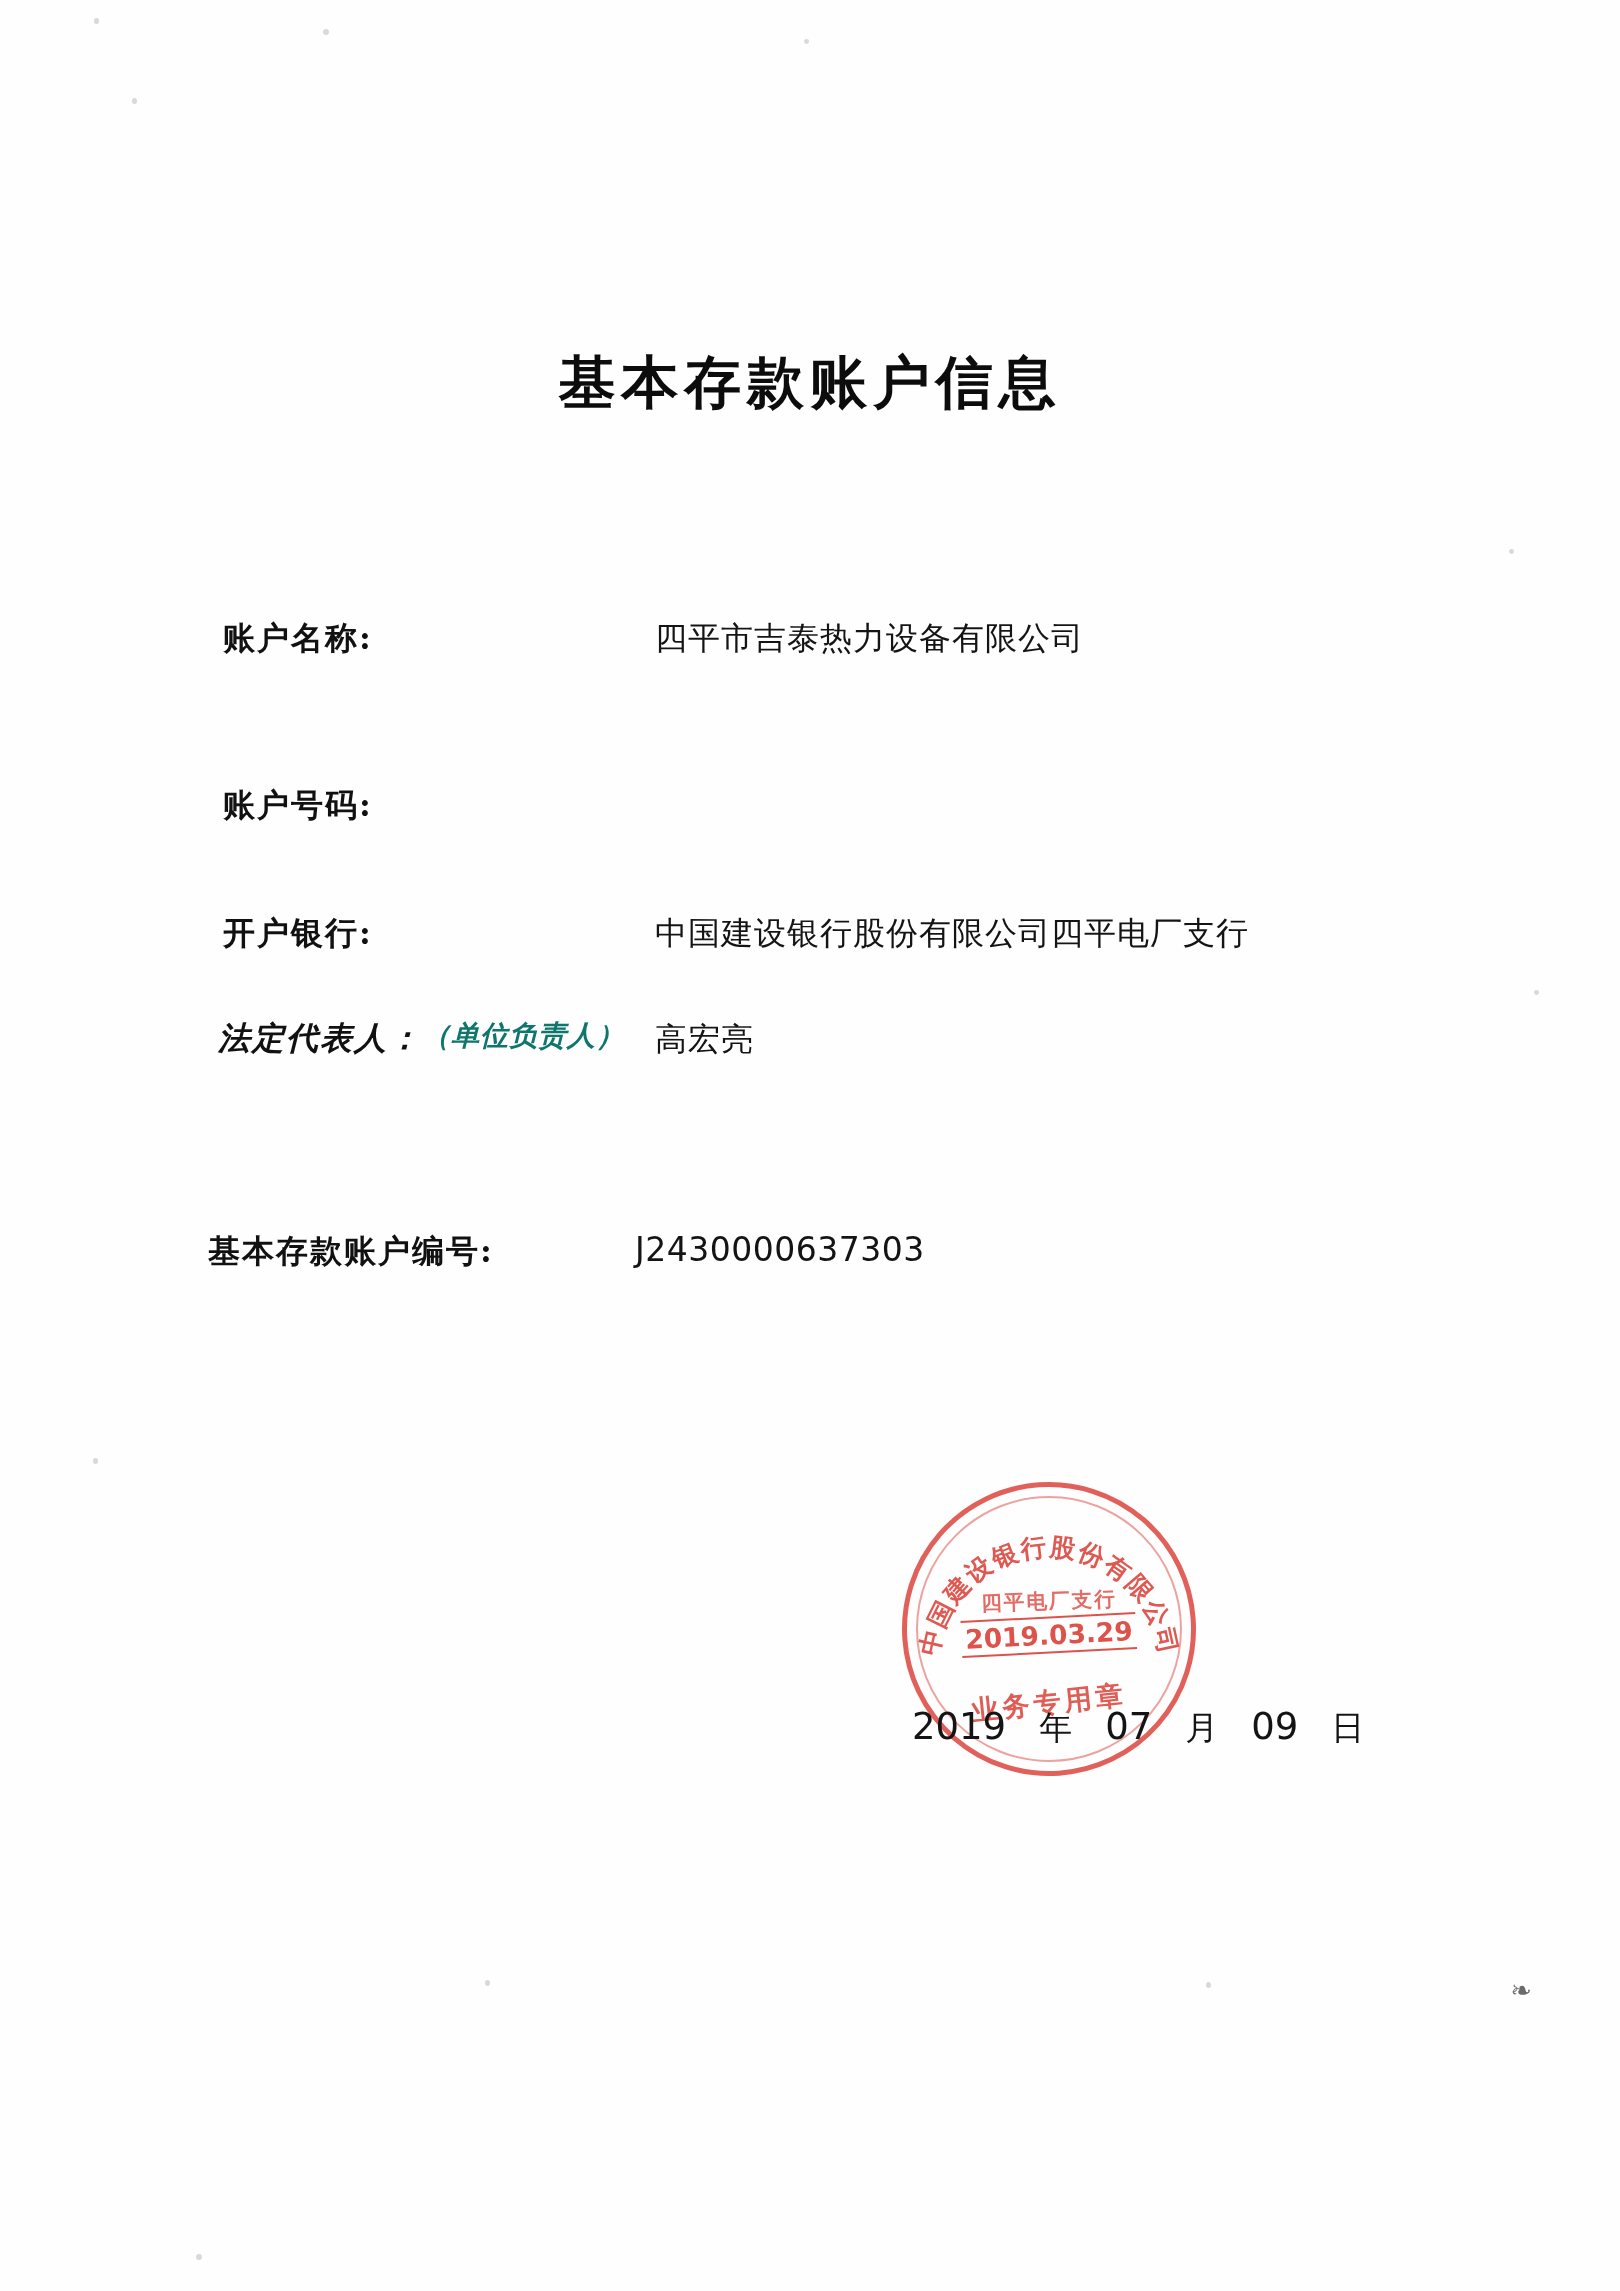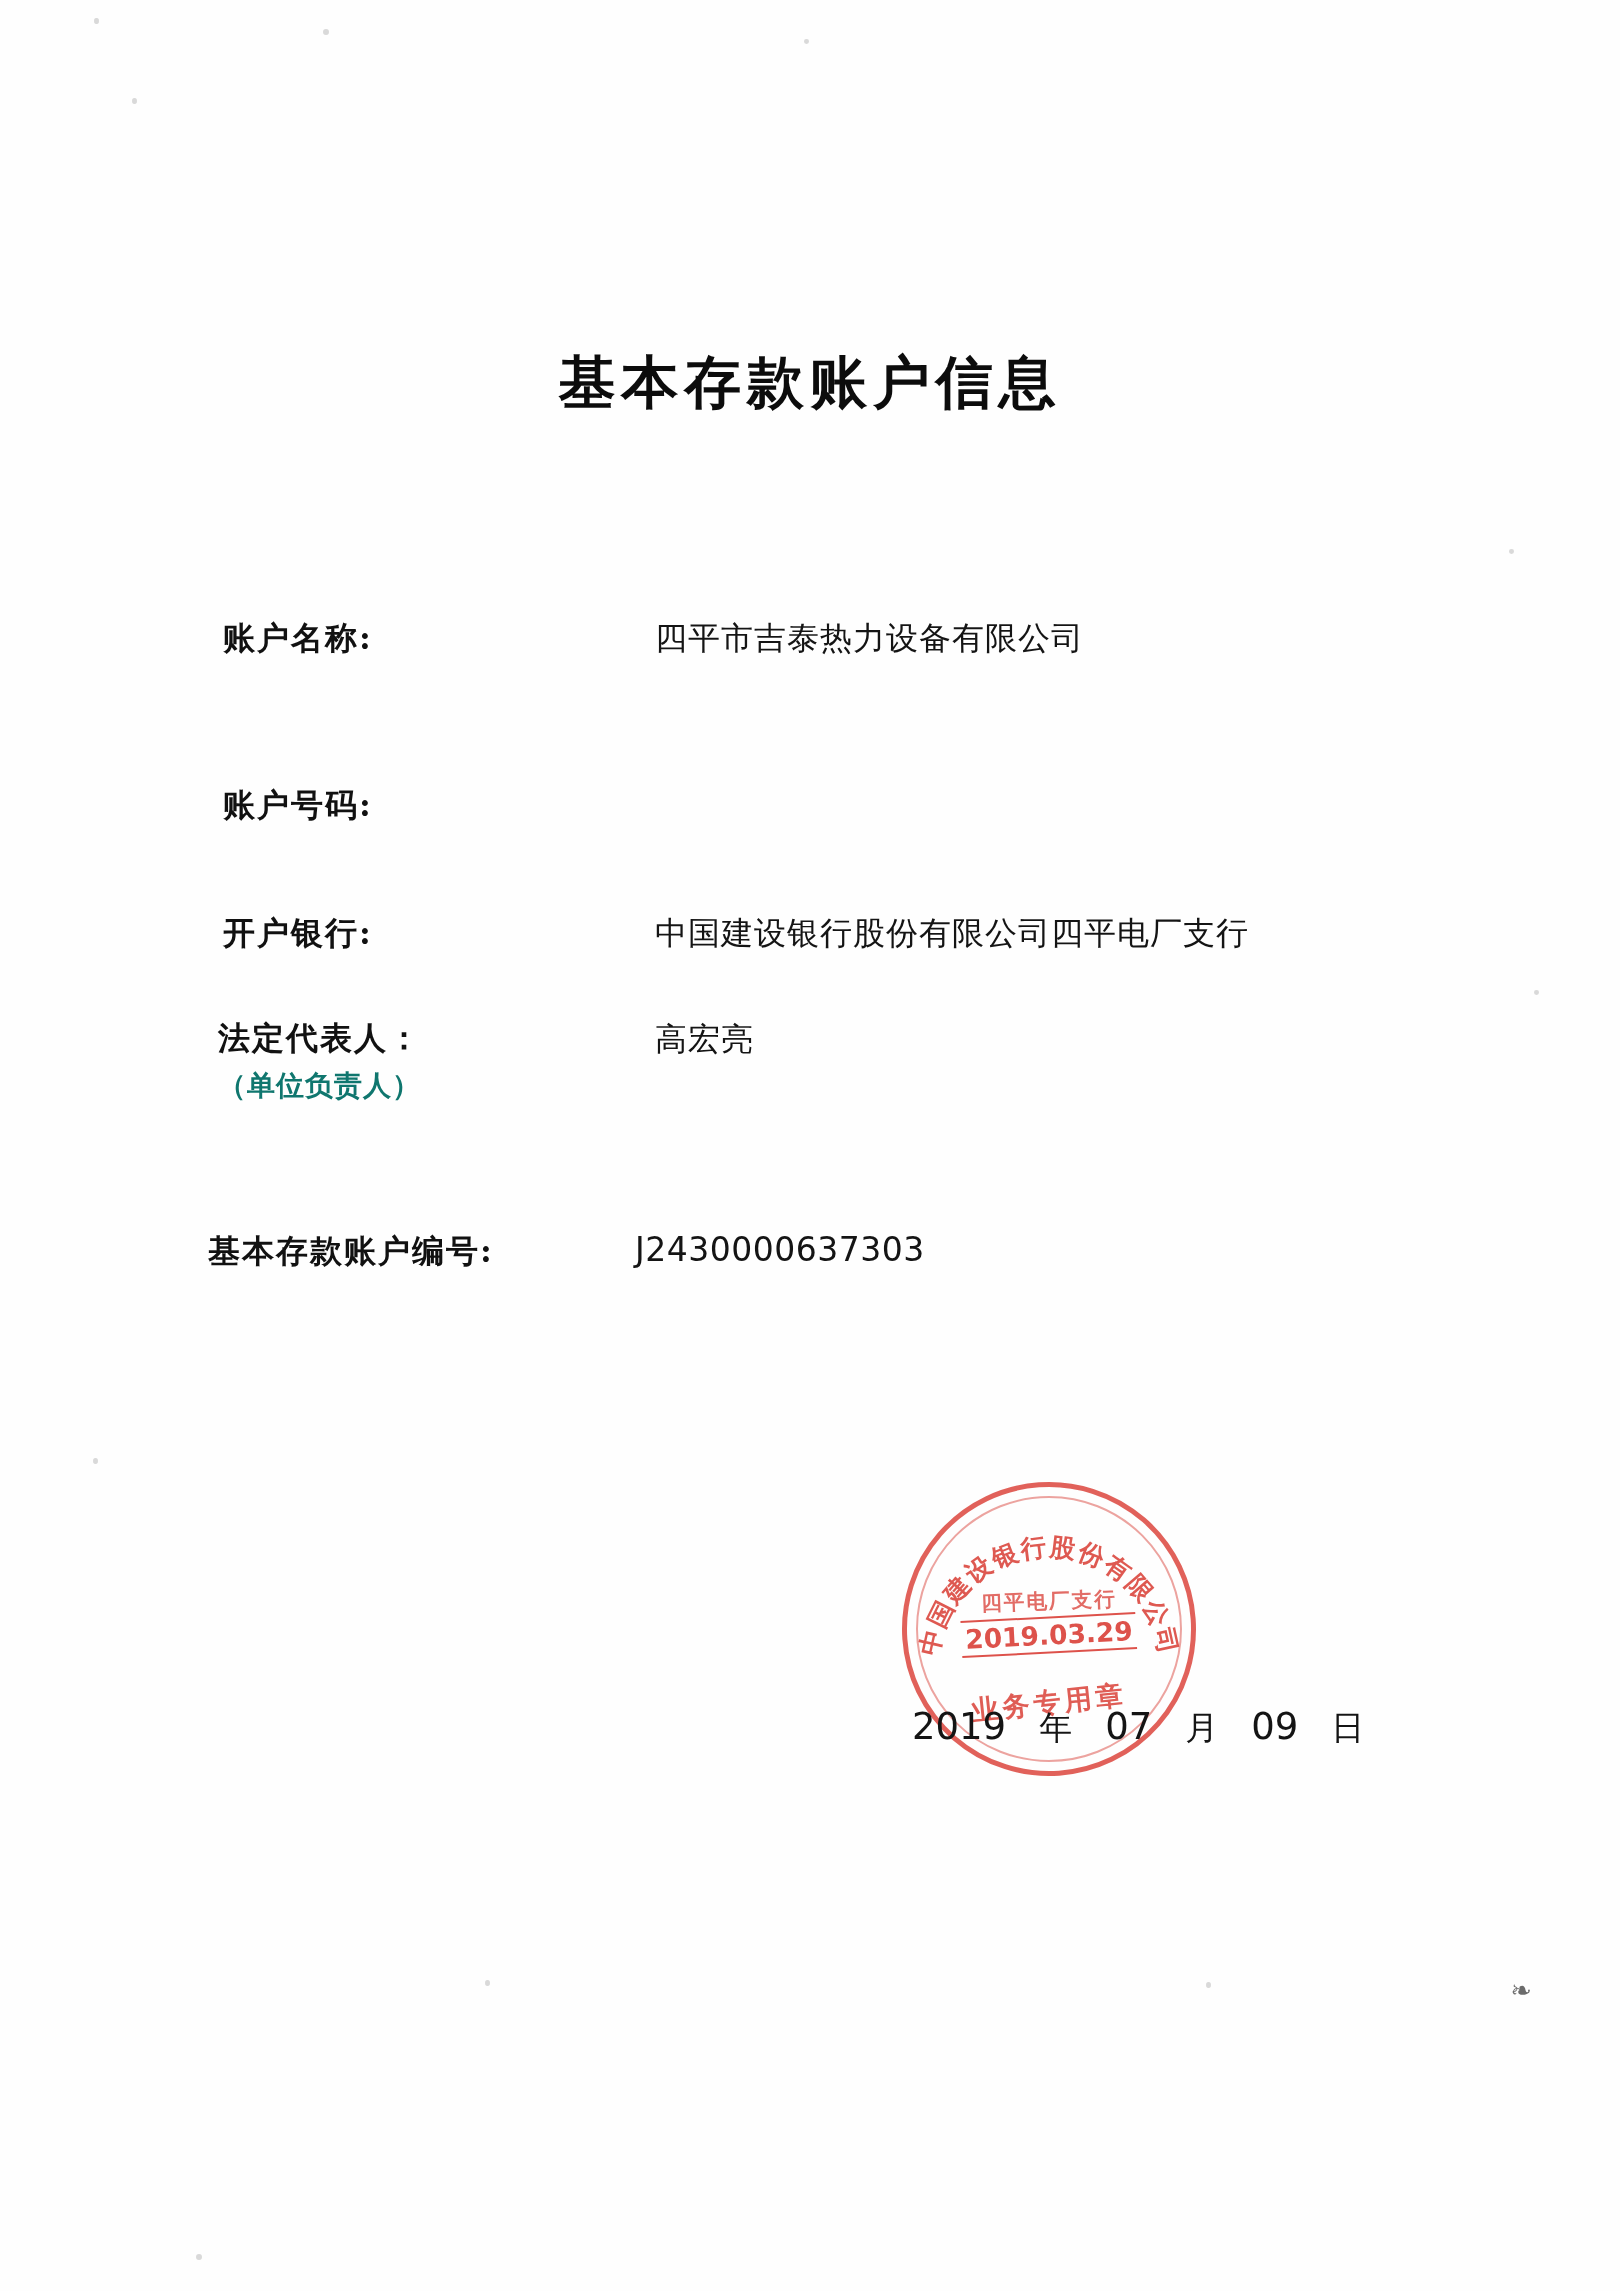--- a/index.html
+++ b/index.html
@@ -74,21 +74,21 @@
     letter-spacing: 0.5px;
   }
 
   
   #f-name       { top: 617px; left: 223px; }
   #v-name       { top: 617px; left: 655px; }
   #f-number     { top: 784px; left: 223px; }
   #v-number     { top: 784px; left: 655px; }
   #f-bank       { top: 912px; left: 223px; }
   #v-bank       { top: 912px; left: 655px; }
-  #f-legal      { top: 1014px; left: 218px; flex-direction: column; line-height: 1.55; }
+  #f-legal      { top: 1014px; left: 218px; line-height: 1.55; font-style: italic; }
   #v-legal      { top: 1018px; left: 655px; }
   #f-code       { top: 1230px; left: 208px; }
   #v-code       { top: 1230px; left: 635px; }
 
   
   .date-line {
     position: absolute;
     top: 1705px;
     left: 912px;
     display: flex;

